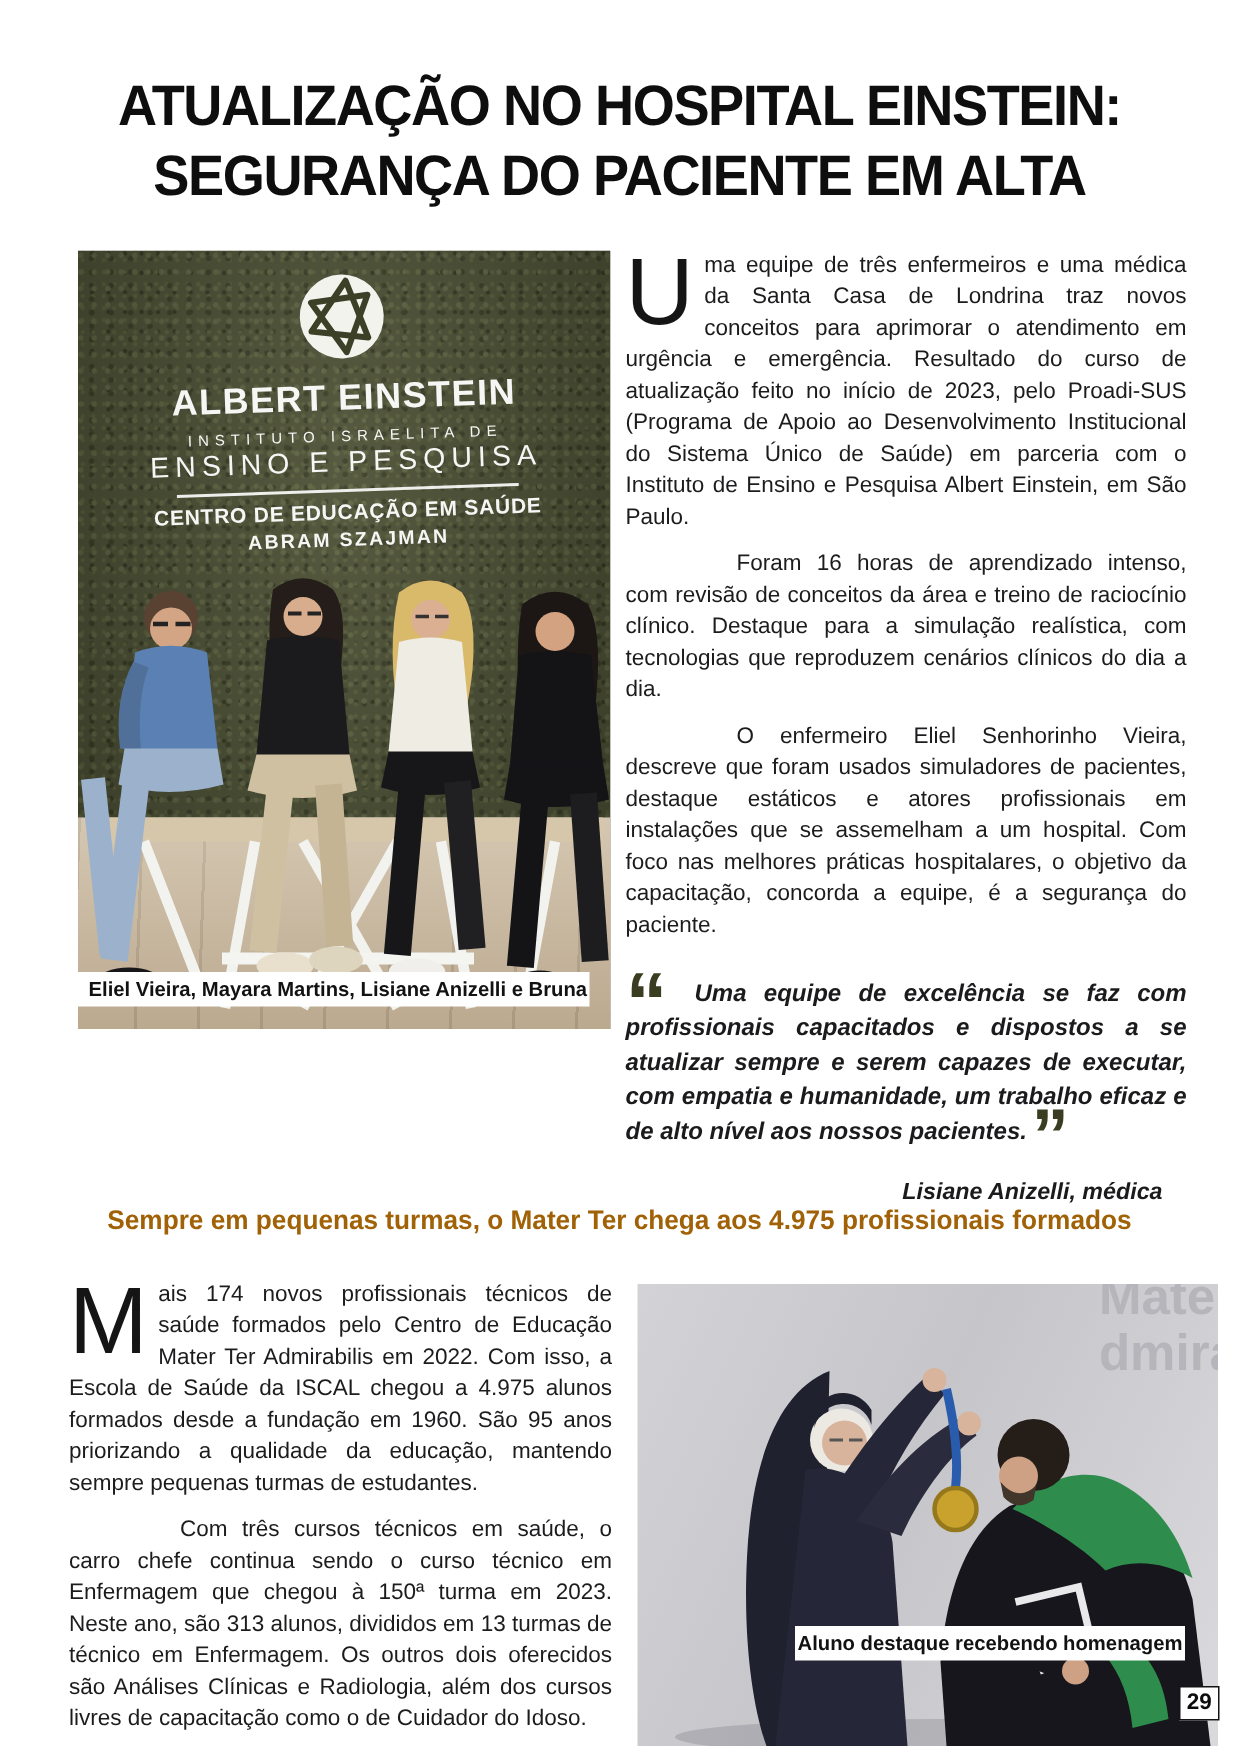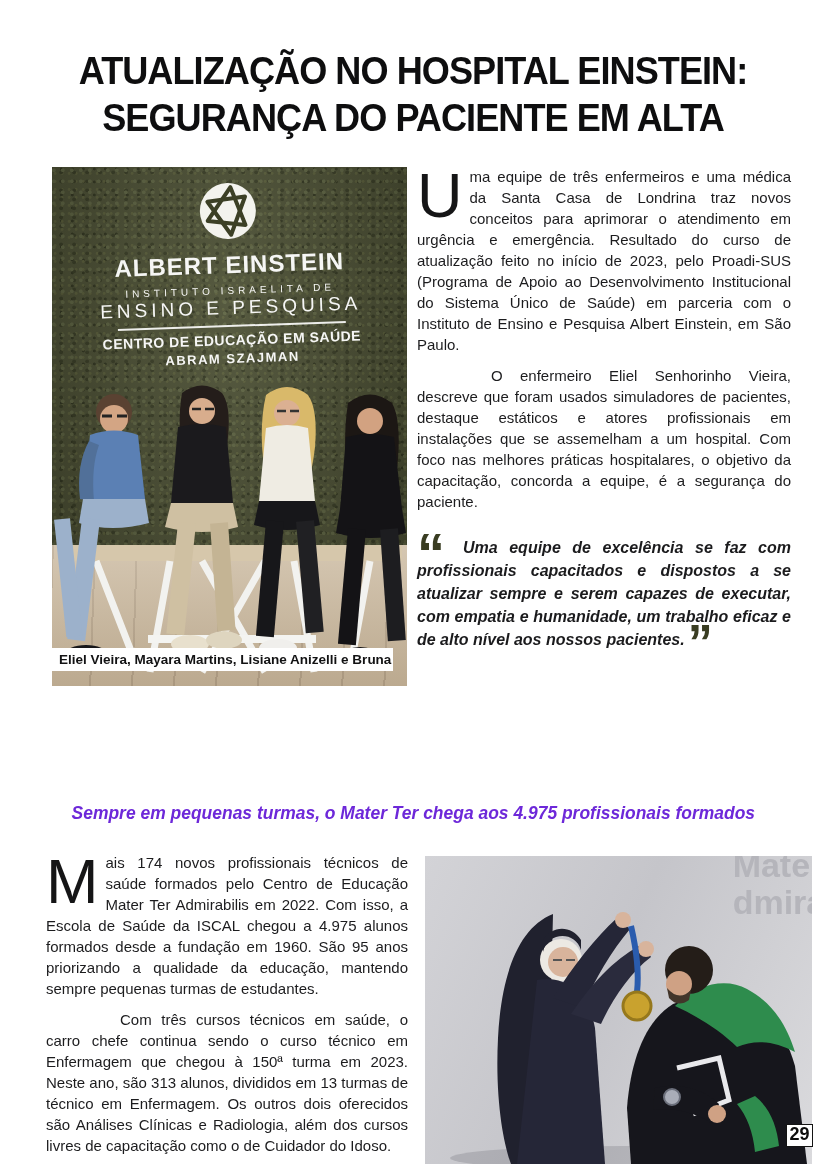--- a/index.html
+++ b/index.html
@@ -6,21 +6,21 @@
   .page{position:relative;width:826px;height:1169px;background:#fff;overflow:hidden;
         font-family:"Liberation Sans",sans-serif;color:#1c1c1e;border-radius:26px;}
 
   
   .headline{position:absolute;left:0;width:826px;margin:0;text-align:center;
             font-weight:bold;color:#0e0e0f;font-size:38px;line-height:47px;letter-spacing:-1px;}
   .headline .tline{display:block;transform:scaleX(0.95);transform-origin:50% 50%;}
   #title1{top:48px;}
   #title2{top:706px;}
   .subtitle{position:absolute;top:803px;left:0;width:826px;text-align:center;margin:0;
-            font-style:italic;font-weight:bold;font-size:18px;color:#6d28d9;}
+            font-weight:bold;font-size:18px;color:#a16207;}
   .subtitle span{display:inline-block;transform:scaleX(0.97);}
 
   
   .photo1{position:absolute;left:52px;top:167px;width:355px;height:519px;overflow:hidden;}
   .wall{position:absolute;inset:0;background-color:#4a4e32;
         background-image:
           radial-gradient(circle at 20% 30%, #5c6240 0 1.5px, transparent 2.2px),
           radial-gradient(circle at 70% 60%, #373b23 0 1.5px, transparent 2.2px),
           radial-gradient(circle at 45% 80%, #585c38 0 1px, transparent 1.8px),
           radial-gradient(circle at 85% 15%, #30341e 0 1px, transparent 1.8px);
@@ -63,21 +63,21 @@
 
   .photo2{position:absolute;left:425px;top:856px;width:387px;height:308px;overflow:hidden;
           background:linear-gradient(115deg,#d3d3d7 0%,#c5c5ca 45%,#dadadd 100%);}
   .wm{position:absolute;top:-9px;right:-34px;text-align:left;color:#b5b5bb;font-weight:bold;
       font-size:34px;line-height:37px;}
   .cap2{left:105px;top:228px;width:260px;text-align:center;}
 
   
   .pageno{position:absolute;left:786px;top:1124px;width:27px;height:23px;background:#fff;
           border:1.5px solid #141414;box-sizing:border-box;text-align:center;
-          font-size:18px;line-height:19px;font-weight:bold;color:#0d0d0d;}
+          font-size:15px;line-height:19px;font-weight:bold;color:#0d0d0d;}
 </style>
 </head>
 <body>
 
 <div class="page">
 
   <h1 class="headline" id="title1">
     <span class="tline">ATUALIZAÇÃO NO HOSPITAL EINSTEIN:</span>
     <span class="tline">SEGURANÇA DO PACIENTE EM ALTA</span>
   </h1>
@@ -149,23 +149,25 @@
       <rect x="296" y="362" width="18" height="116" fill="#141316" transform="rotate(5 305 362)"></rect>
       <rect x="328" y="362" width="18" height="112" fill="#1d1d20" transform="rotate(-4 337 362)"></rect>
       <ellipse cx="308" cy="489" rx="18" ry="9" fill="#101012"></ellipse>
     </svg>
 
     <div class="caption cap1">Eliel Vieira, Mayara Martins, Lisiane Anizelli e Bruna de Oliveira</div>
   </div>
 
   <div class="col1">
     <p class="body-p"><span class="dropcap">U</span><span>ma equipe de três enfermeiros e uma médica da Santa Casa de Londrina traz novos conceitos para aprimorar o atendimento em urgência e emergência. Resultado do curso de atualização feito no início de 2023, pelo Proadi-SUS (Programa de Apoio ao Desenvolvimento Institucional do Sistema Único de Saúde) em parceria com o Instituto de Ensino e Pesquisa Albert Einstein, em São Paulo.</span></p>
+    <p class="body-p indent">Foram 16 horas de aprendizado intenso, com revisão de conceitos da área e treino de raciocínio clínico. Destaque para a simulação realística, com tecnologias que reproduzem cenários clínicos do dia a dia.</p>
     <p class="body-p indent">O enfermeiro Eliel Senhorinho Vieira, descreve que foram usados simuladores de pacientes, destaque estáticos e atores profissionais em instalações que se assemelham a um hospital. Com foco nas melhores práticas hospitalares, o objetivo da capacitação, concorda a equipe, é a segurança do paciente.</p>
 
     <div class="quote"><span class="oq">“</span><span>Uma equipe de excelência se faz com profissionais capacitados e dispostos a se atualizar sempre e serem capazes de executar, com empatia e humanidade, um trabalho eficaz e de alto nível aos nossos pacientes.</span><span class="cq">”</span></div>
+    <div class="attrib">Lisiane Anizelli, médica</div>
   </div>
 
   <p class="subtitle"><span>Sempre em pequenas turmas, o Mater Ter chega aos 4.975 profissionais formados</span></p>
 
   <div class="col2">
     <p class="body-p"><span class="dropcap">M</span><span>ais 174 novos profissionais técnicos de saúde formados pelo Centro de Educação Mater Ter Admirabilis em 2022. Com isso, a Escola de Saúde da ISCAL chegou a 4.975 alunos formados desde a fundação em 1960. São 95 anos priorizando a qualidade da educação, mantendo sempre pequenas turmas de estudantes.</span></p>
     <p class="body-p indent">Com três cursos técnicos em saúde, o carro chefe continua sendo o curso técnico em Enfermagem que chegou à 150ª turma em 2023. Neste ano, são 313 alunos, divididos em 13 turmas de técnico em Enfermagem. Os outros dois oferecidos são Análises Clínicas e Radiologia, além dos cursos livres de capacitação como o de Cuidador do Idoso.</p>
   </div>
 
   <div class="photo2">
@@ -196,17 +198,18 @@
       <path d="M330,240 C 345,252 352,270 354,290 L 330,296 C 328,276 322,260 312,248 Z" fill="#2e8c4d"></path>
       <circle cx="264" cy="114" r="24" fill="#241d18"></circle>
       <circle cx="254" cy="128" r="13" fill="#cfa184"></circle>
       <path d="M242,132 q12,14 24,2 l-2,10 q-11,8 -20,-2 z" fill="#42352a"></path>
       <path d="M252,212 L 294,202 L 304,244 L 268,258" stroke="#e9e9ec" stroke-width="5" fill="none"></path>
       <path d="M230,232 C 252,226 278,232 294,248 L 288,268 C 266,254 246,252 228,254 Z" fill="#16161c"></path>
       <circle cx="247" cy="241" r="8" fill="#a9adb8" stroke="#6c707c" stroke-width="2"></circle>
       <circle cx="292" cy="258" r="9" fill="#cfa184"></circle>
     </svg>
 
+    <div class="caption cap2">Aluno destaque recebendo homenagem</div>
   </div>
 
   <div class="pageno">29</div>
 
 </div>
 
 </body></html>

